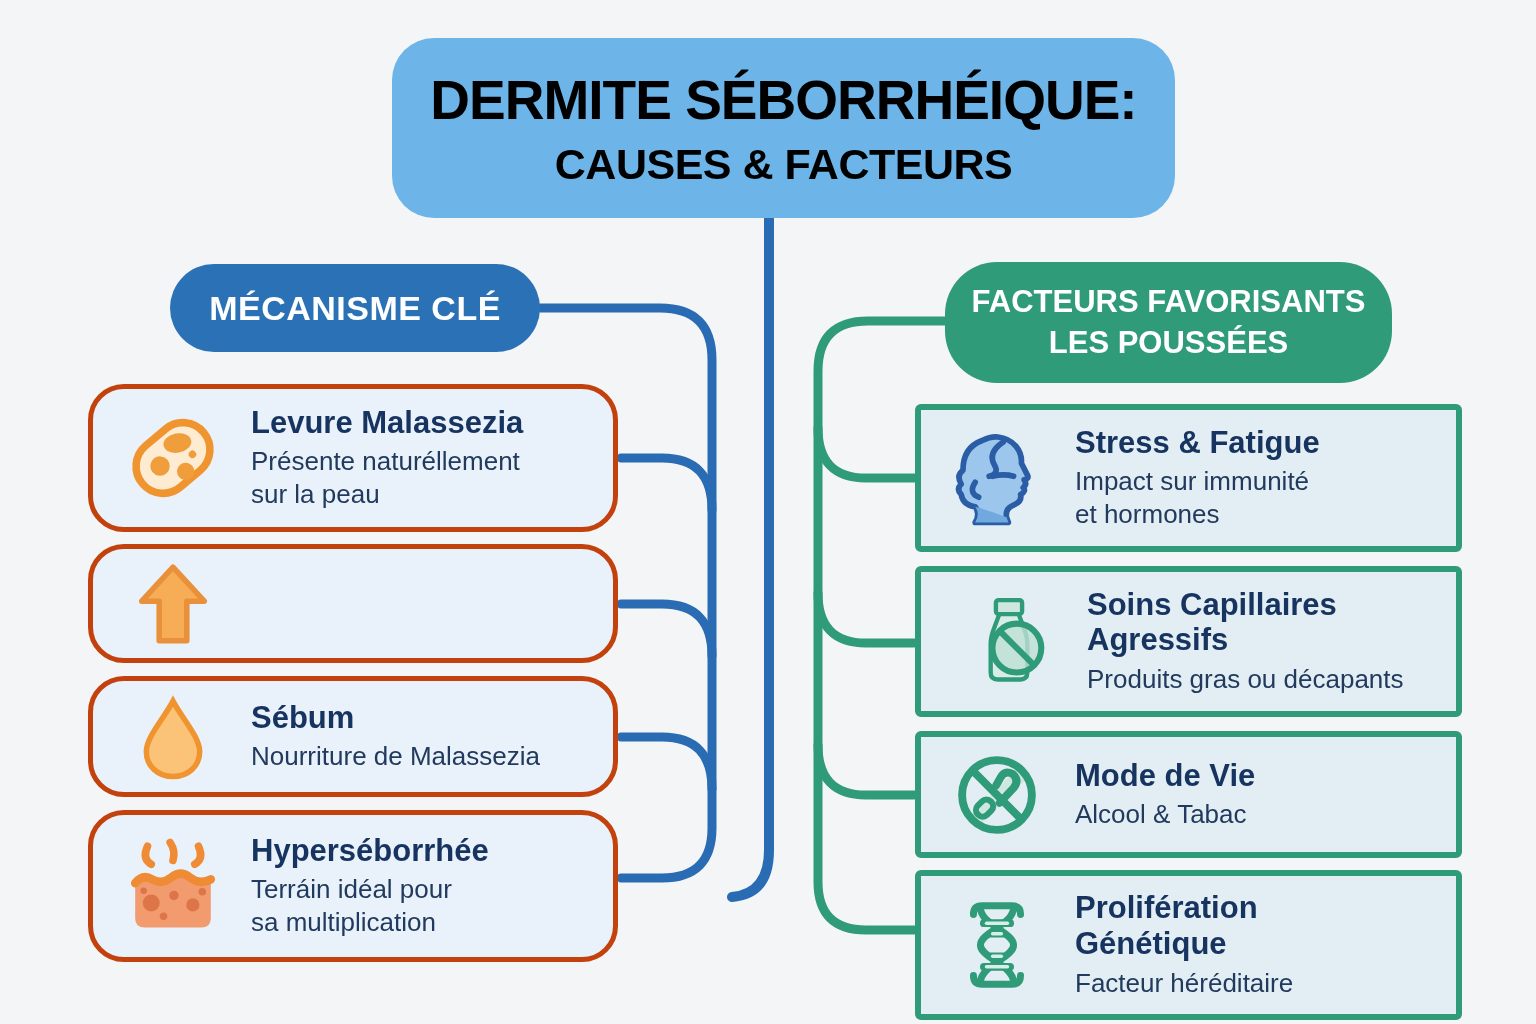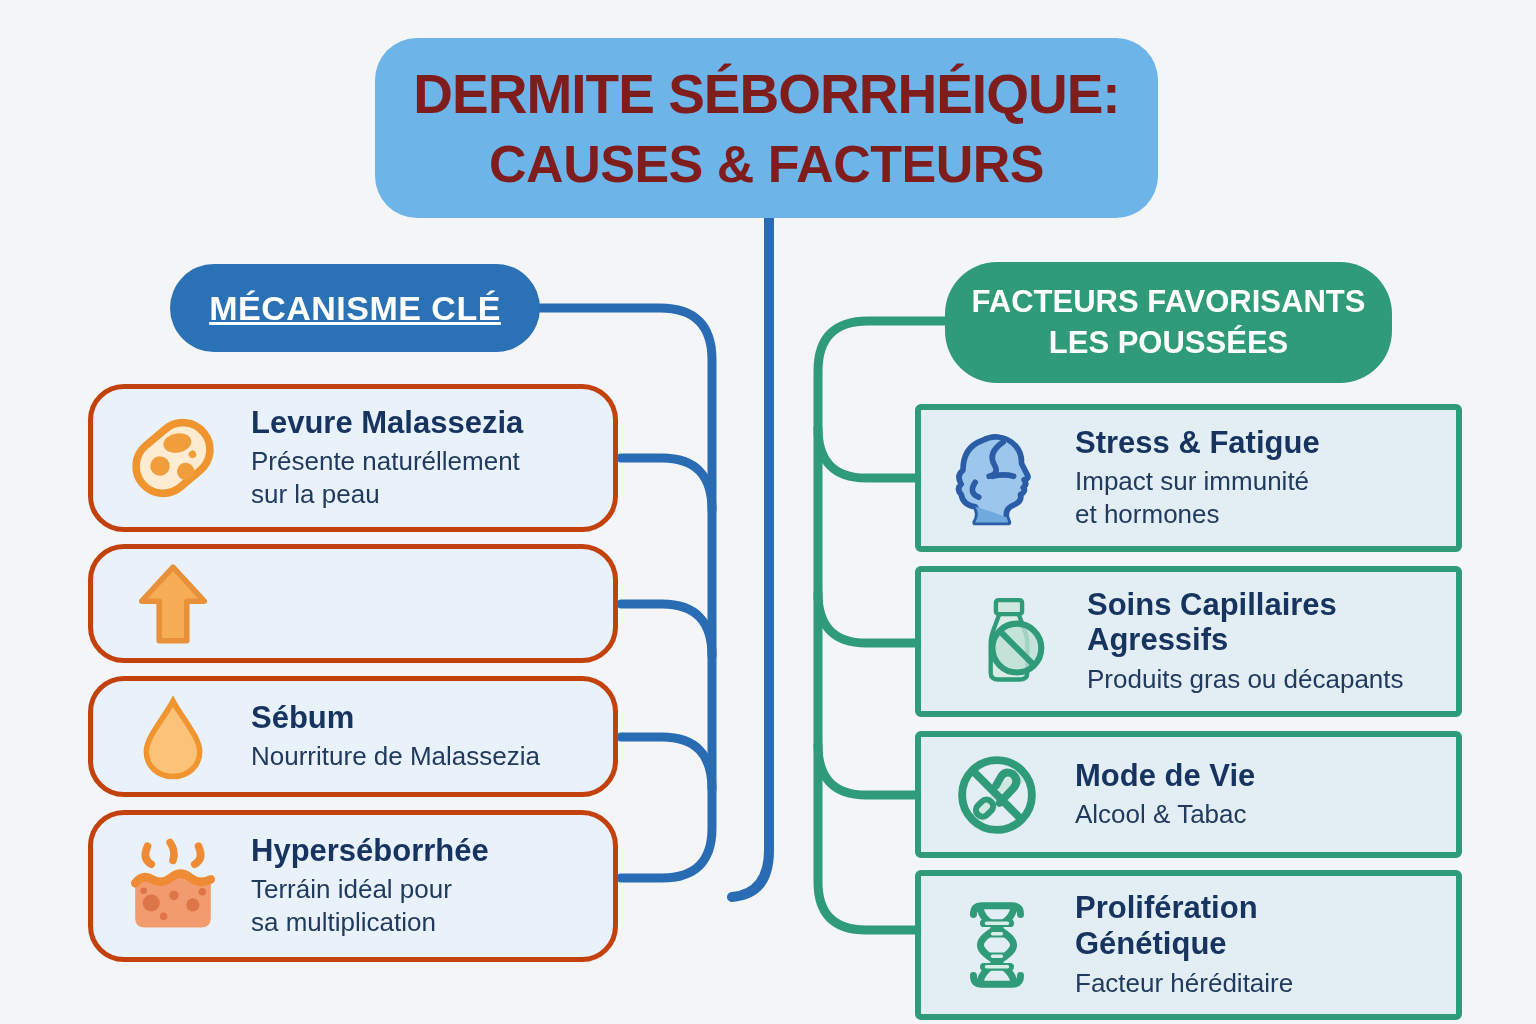--- a/index.html
+++ b/index.html
@@ -2,33 +2,33 @@
 <html><head>
 <meta charset="utf-8">
 <style>
   html,body{margin:0;padding:0;background:#f4f5f6;}
   .canvas{
     position:relative;width:1536px;height:1024px;background:#f4f5f6;
     overflow:hidden;font-family:"Liberation Sans",sans-serif;
   }
   .connectors{position:absolute;left:0;top:0;z-index:0;}
   .title-box{
-    position:absolute;left:375px;top:38px;width:783px;height:180px;
+    position:absolute;left:392px;top:38px;width:783px;height:180px;
     background:#6db4e9;border-radius:42px;z-index:1;
     display:flex;flex-direction:column;align-items:center;justify-content:center;
-    color:#7f1d1d;text-align:center;
+    color:#000000;text-align:center;
   }
   .title-line1{font-size:55px;font-weight:bold;letter-spacing:-1px;}
-  .title-line2{font-size:52px;font-weight:bold;letter-spacing:-0.5px;margin-top:8px;}
+  .title-line2{font-size:43px;font-weight:bold;letter-spacing:-0.5px;margin-top:8px;}
   .pill{
     position:absolute;z-index:1;display:flex;flex-direction:column;
     align-items:center;justify-content:center;color:#ffffff;font-weight:bold;
     text-align:center;
   }
-  .pill-left{left:170px;top:264px;width:370px;height:88px;background:#2a72b5;border-radius:44px;font-size:34px;letter-spacing:0.5px;text-decoration:underline;}
+  .pill-left{left:170px;top:264px;width:370px;height:88px;background:#2a72b5;border-radius:44px;font-size:34px;letter-spacing:0.5px;}
   .pill-right{left:945px;top:262px;width:447px;height:121px;background:#2f9b78;border-radius:52px;font-size:31px;line-height:1.3;}
   .pill span{display:block;}
   .card{
     position:absolute;z-index:1;display:flex;align-items:center;
     box-sizing:border-box;
   }
   .card-left{
     left:88px;width:530px;background:#e9f2fb;border:5px solid #c2410c;
     border-radius:36px;padding-left:22px;
   }

